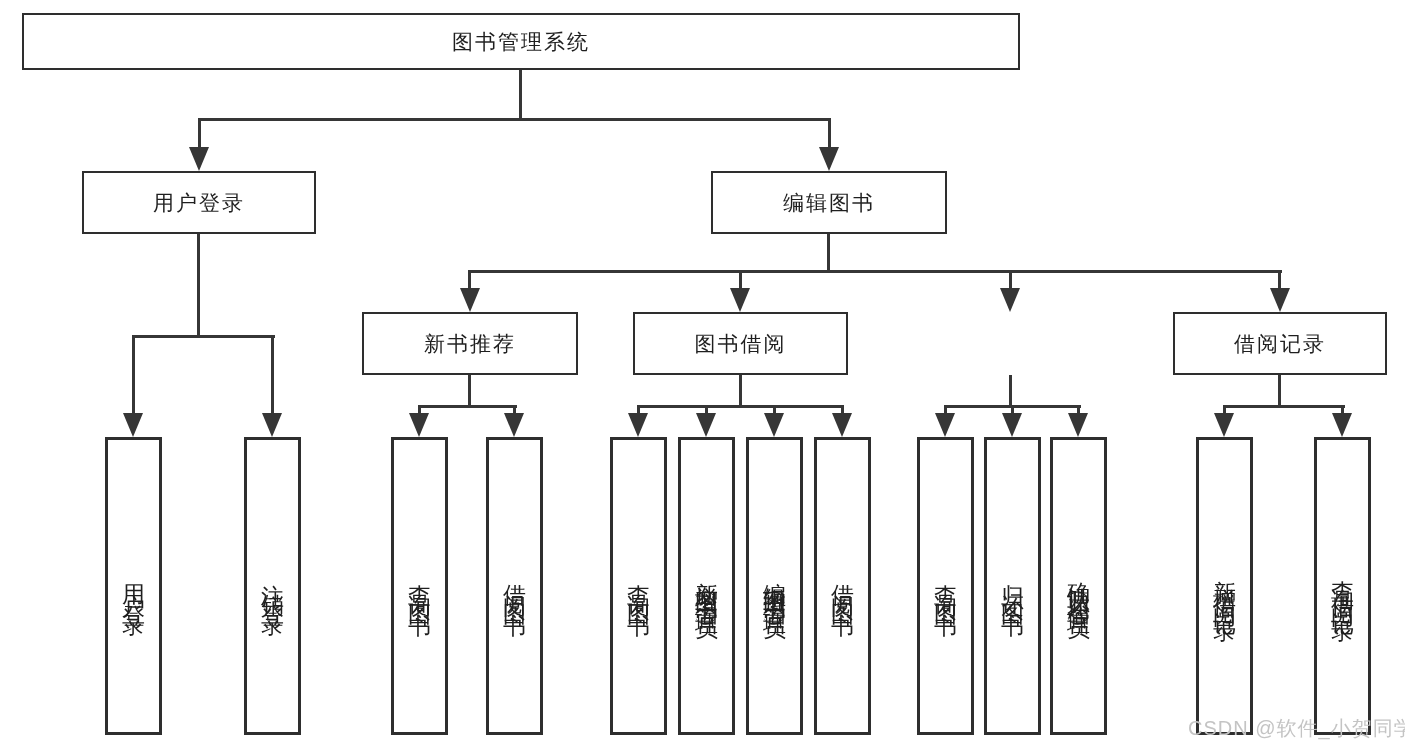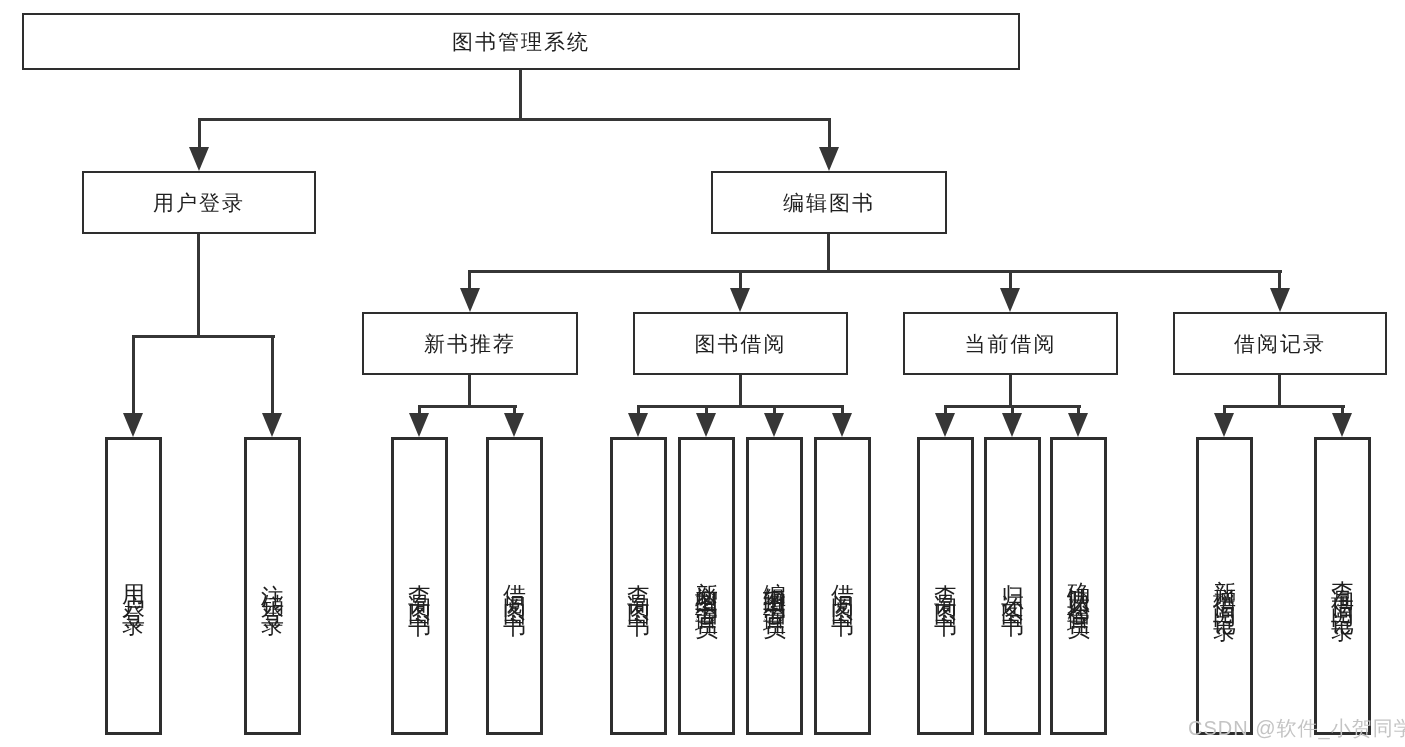--- a/index.html
+++ b/index.html
@@ -37,23 +37,20 @@
   </div>
   <div class="box" style="left:711px;top:171px;width:236px;height:63px;">
     <span>编辑图书</span>
   </div>
 
   <div class="box" style="left:362px;top:312px;width:216px;height:63px;">
     <span>新书推荐</span>
   </div>
   <div class="box" style="left:633px;top:312px;width:215px;height:63px;">
     <span>图书借阅</span>
-  </div>
-  <div class="box" style="left:903px;top:312px;width:215px;height:63px;">
-    <span>当前借阅</span>
   </div>
   <div class="box" style="left:1173px;top:312px;width:214px;height:63px;">
     <span>借阅记录</span>
   </div>
 
   <div class="box leaf" style="left:105px;top:437px;width:57px;height:298px;">
     <span class="vtext ls-a">用户登录</span>
   </div>
   <div class="box leaf" style="left:244px;top:437px;width:57px;height:298px;">
     <span class="vtext ls-a">注销登录</span>

